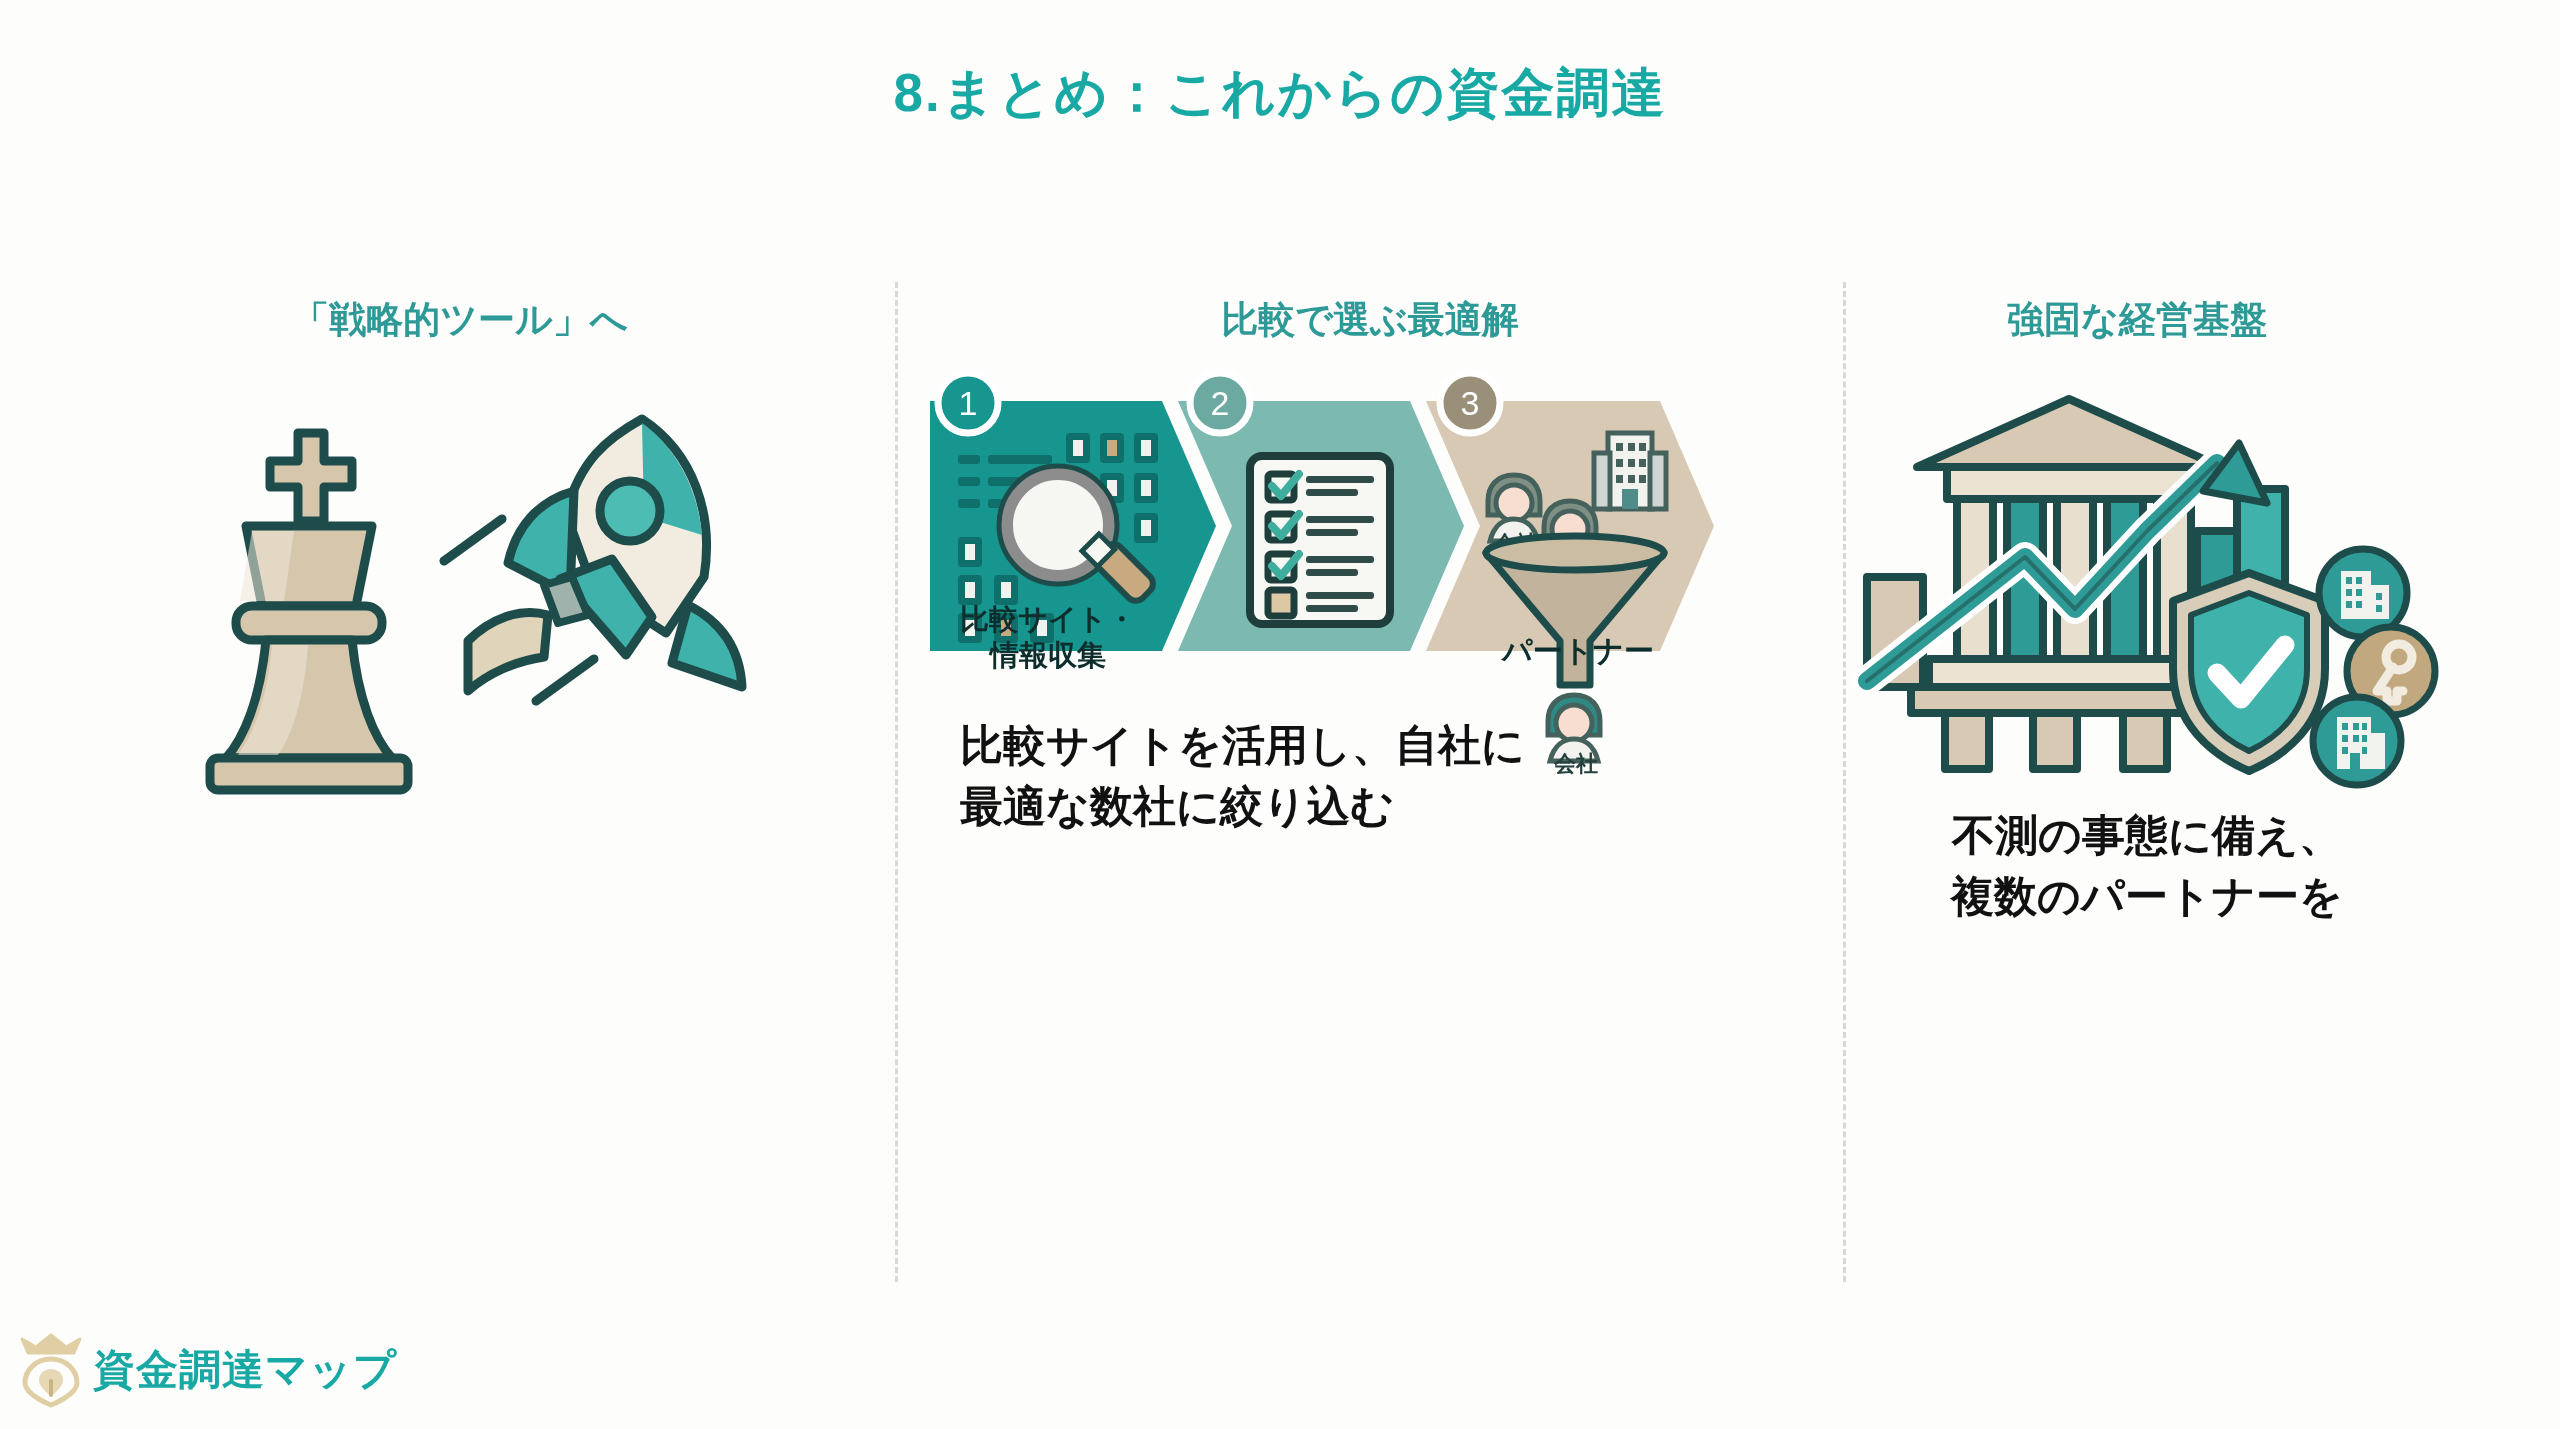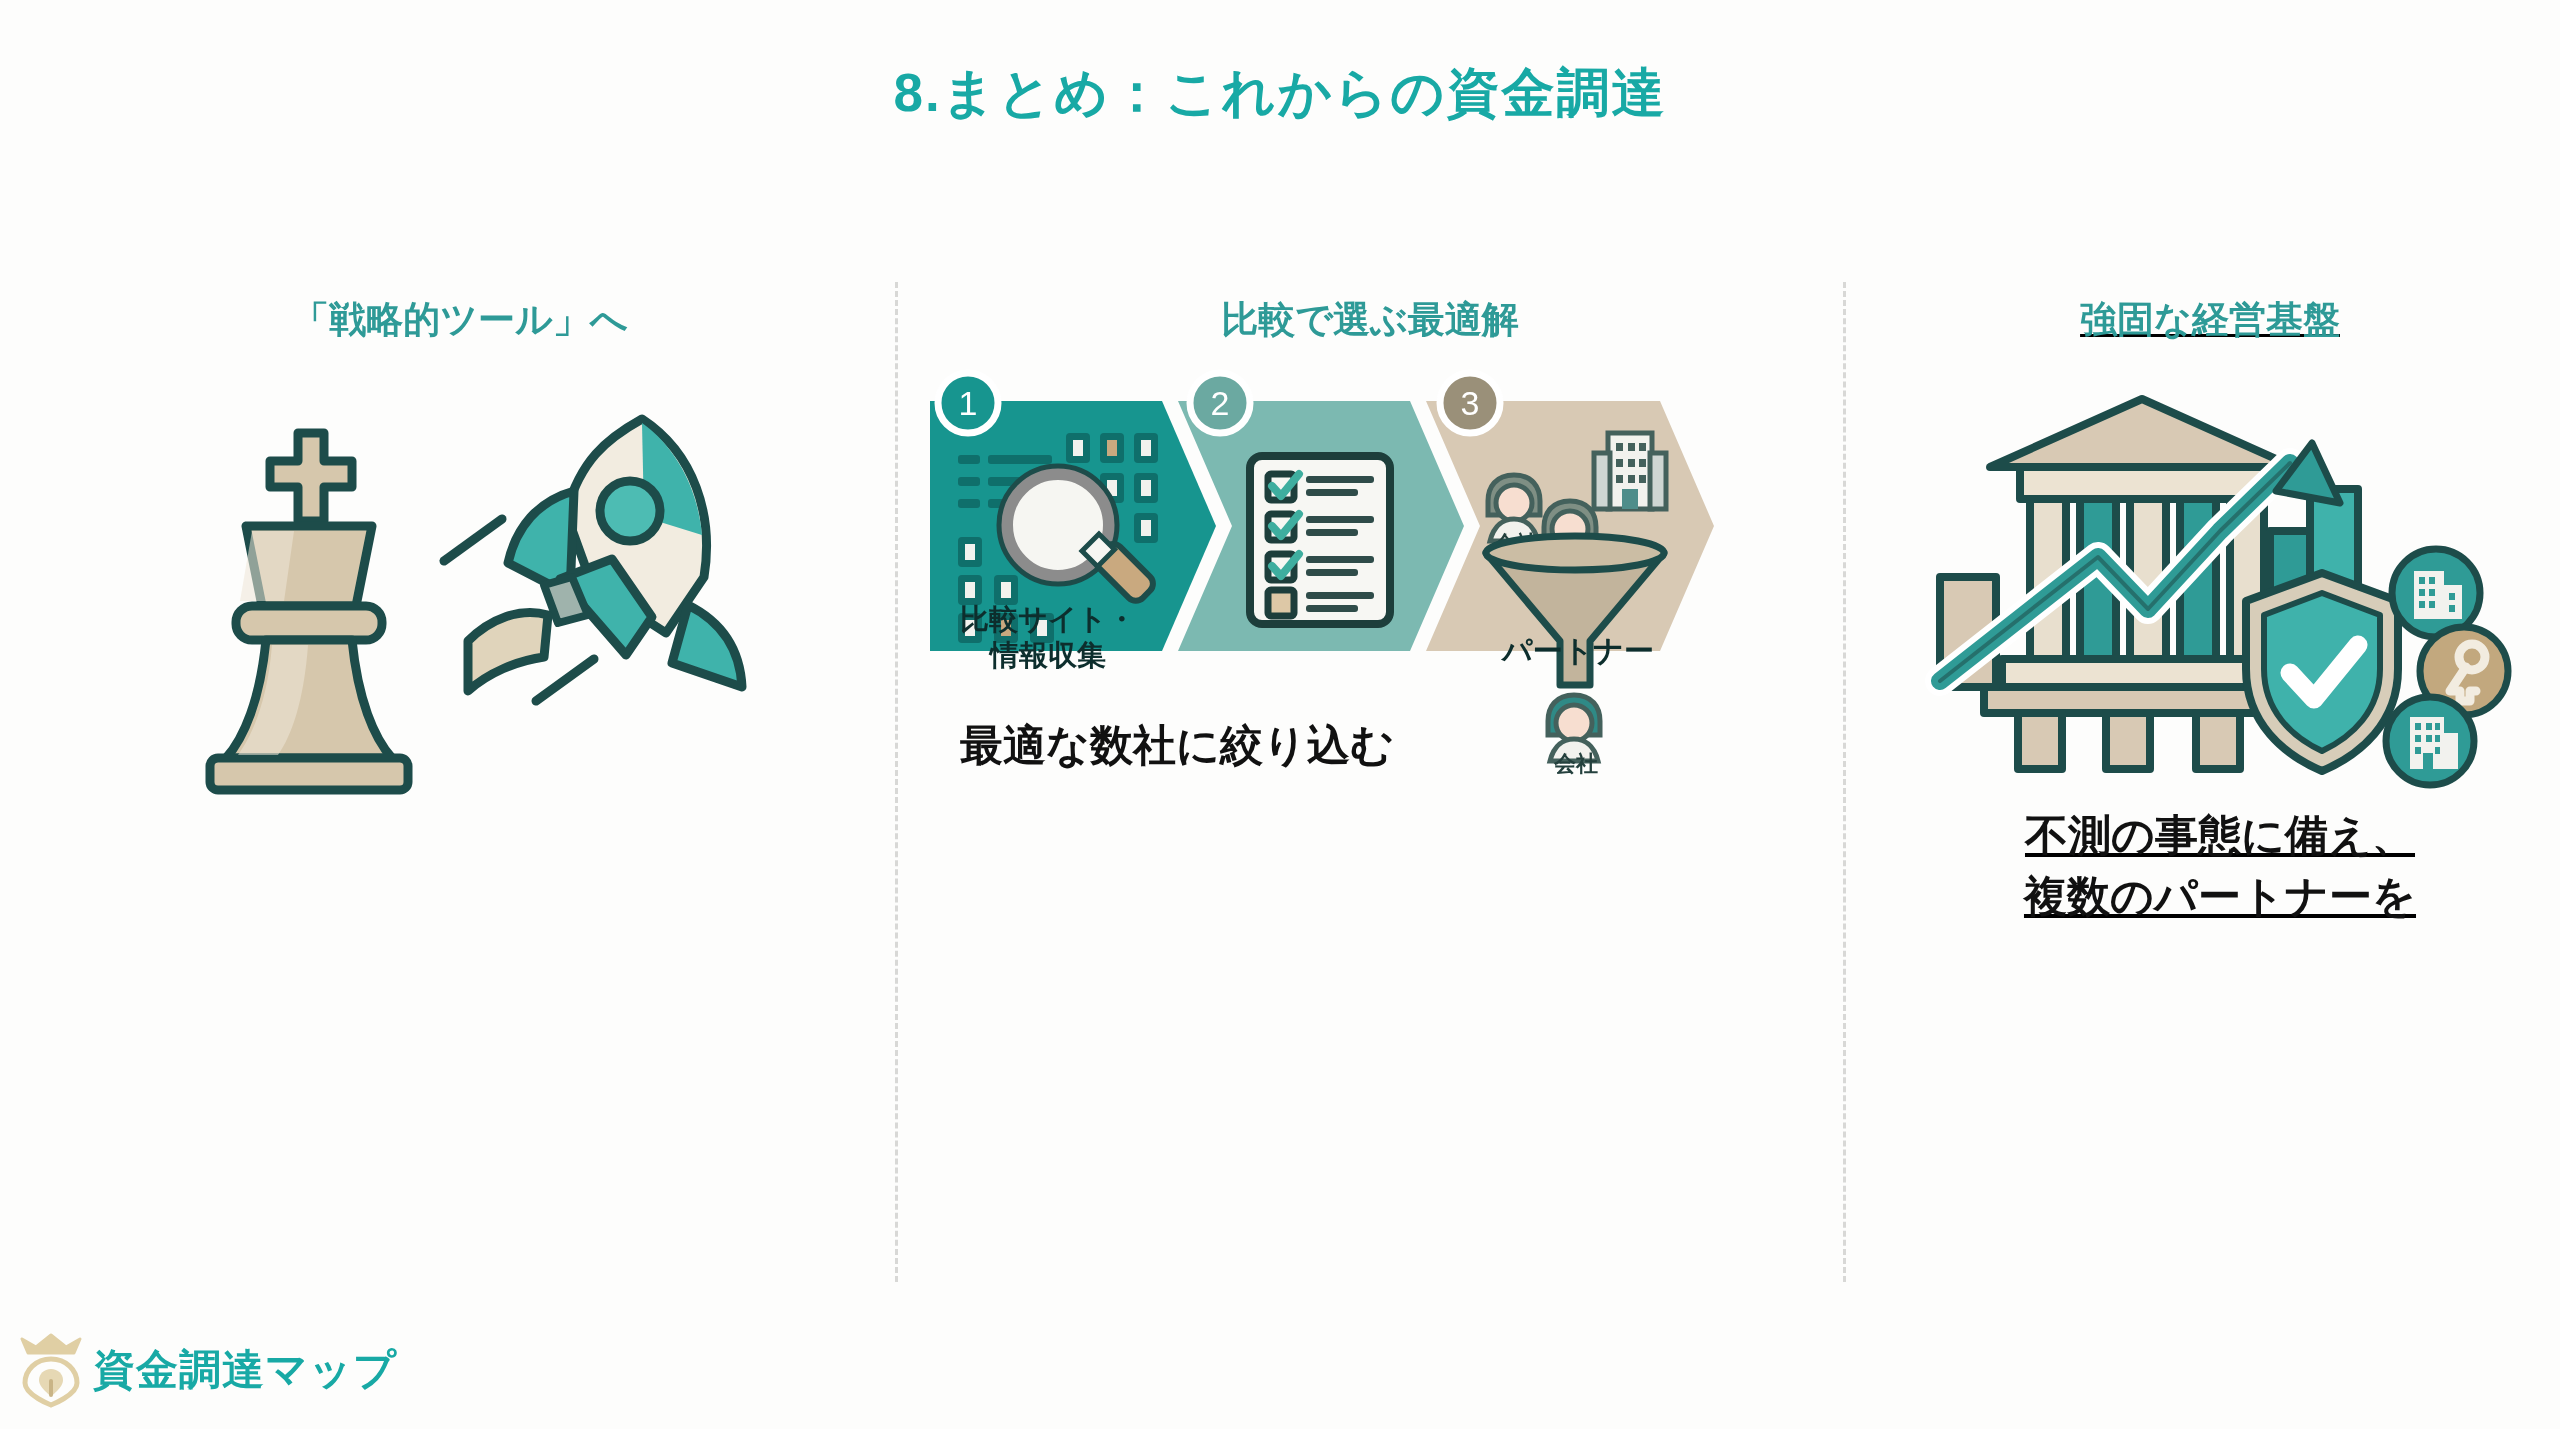--- a/index.html
+++ b/index.html
@@ -26,21 +26,21 @@
     position:absolute; top:282px; width:0; height:1000px;
     border-left:3px dashed #d8d8d6;
   }
   .divider.d1{ left:895px; }
   .divider.d2{ left:1843px; }
 
   
   .col{ position:absolute; top:300px; }
   .col1{ left:60px;  width:800px; }
   .col2{ left:930px; width:880px; }
-  .col3{ left:1880px;width:660px;text-decoration:underline; }
+  .col3{ left:1807px;width:660px; }
 
   .col-heading{
     font-size:37px; font-weight:bold; color:#2e9a97;
     text-align:center; white-space:nowrap; line-height:1.1;
   }
   .col2 .col-heading, .col3 .col-heading{ text-align:center; }
 
   .art{ position:relative; width:100%; }
   .col1 .art{ height:400px; margin-top:40px; }
   .col2 .art{ height:330px; margin-top:20px; }
@@ -262,20 +262,21 @@
         <text x="290" y="54" text-anchor="middle" font-size="34" fill="#ffffff">2</text>
       </g>
       <g>
         <circle cx="540" cy="42" r="30" fill="#9a9079" stroke="#ffffff" stroke-width="7"></circle>
         <text x="540" y="54" text-anchor="middle" font-size="34" fill="#ffffff">3</text>
       </g>
     </svg>
   </div>
 
   <div class="caption">
+    <div>比較サイトを活用し、自社に</div>
     <div>最適な数社に絞り込む</div>
   </div>
 </div>
 
 <div class="col col3">
   <div class="col-heading">強固な経営基盤</div>
 
   <div class="art">
     <svg width="660" height="400" viewBox="0 0 660 400">
 

